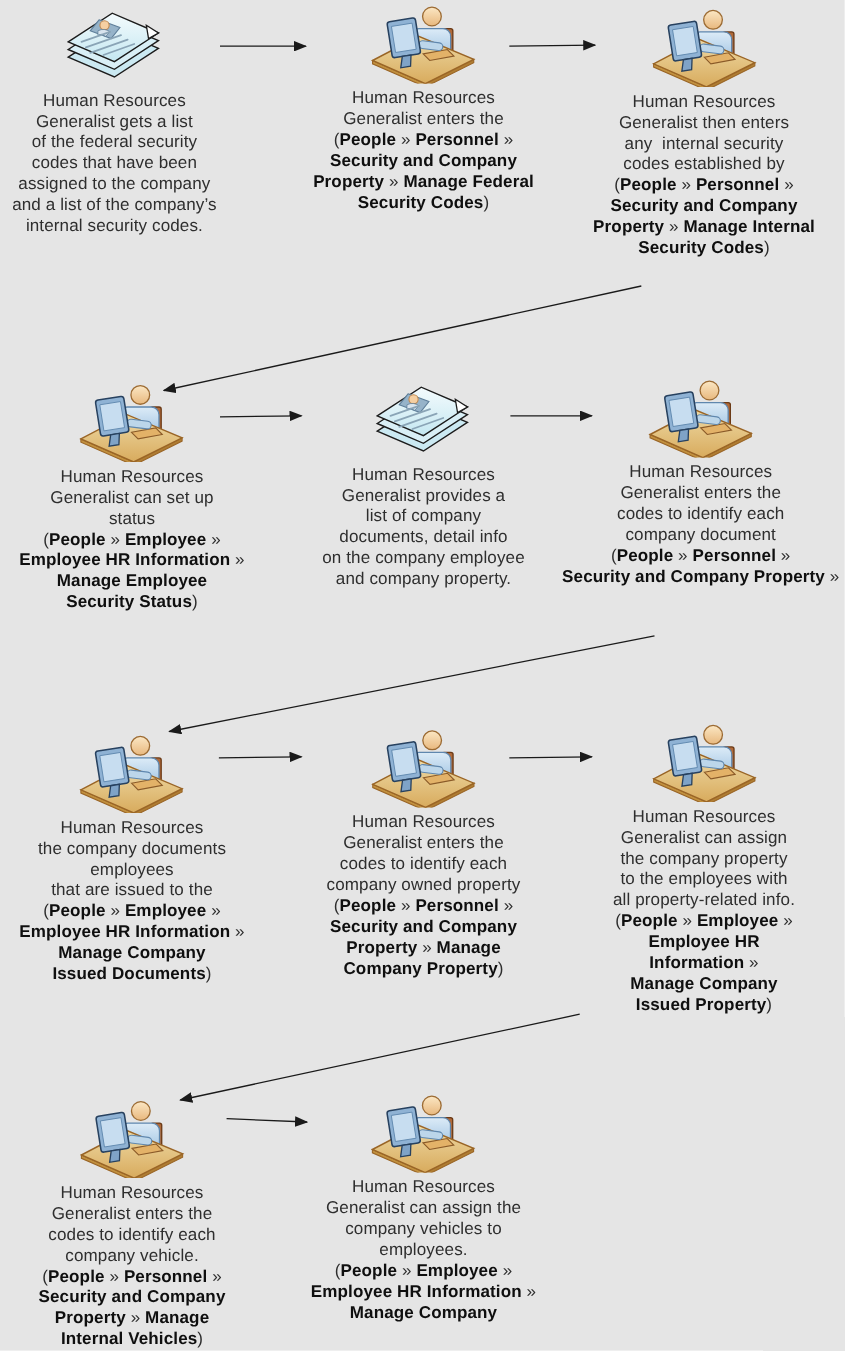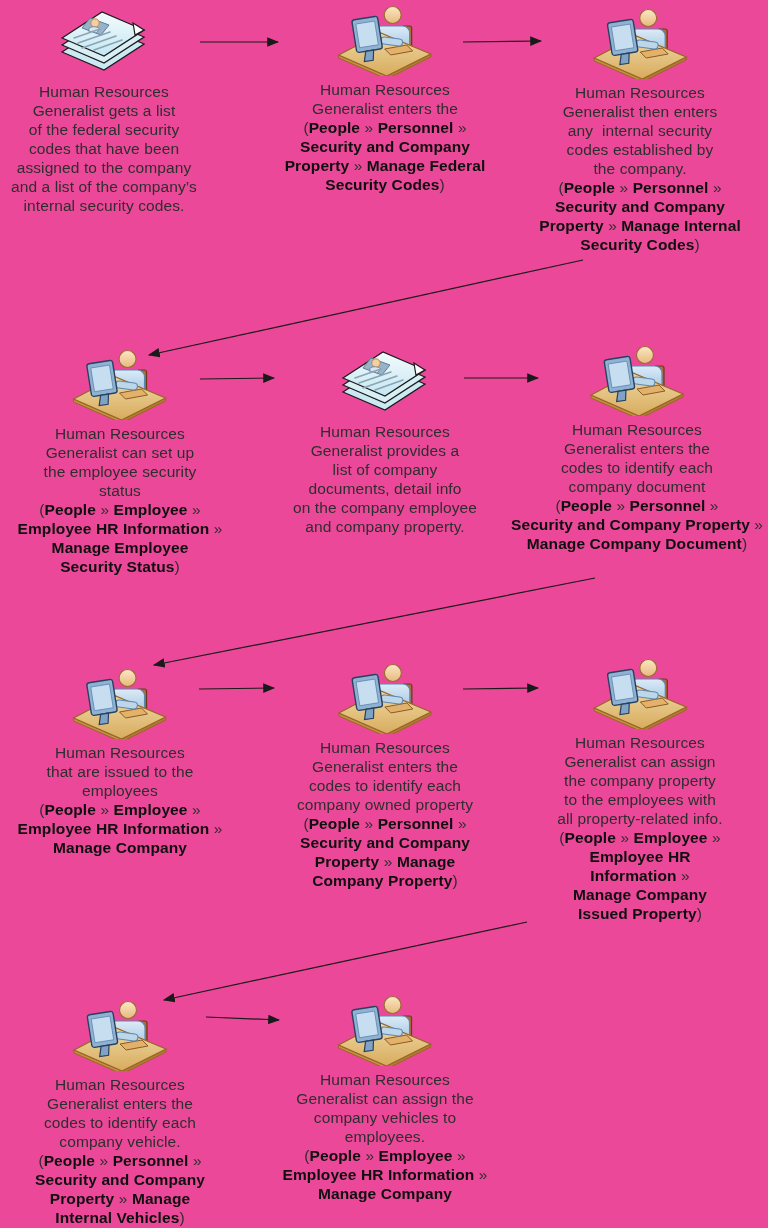--- a/index.html
+++ b/index.html
@@ -1,17 +1,17 @@
 <!DOCTYPE html>
 <html><head>
 <meta charset="utf-8">
 <style>
   html,body{margin:0;padding:0;background:#fff;}
   #canvas{
-    position:relative;width:768px;height:1228px;background:#ec4899;
+    position:relative;width:768px;height:1228px;background:#e5e5e5;
     font-family:"Liberation Sans",sans-serif;overflow:hidden;
   }
   #arrow-layer{position:absolute;left:0;top:0;width:768px;height:1228px;}
   line.conn{stroke:#1a1a1a;stroke-width:1.2;}
   .node{
     position:absolute;transform:translateX(-50%);
     display:flex;flex-direction:column;align-items:center;width:max-content;
   }
   .icon-wrap{width:100px;height:72px;}
   .icon-svg{width:100px;height:72px;display:block;}
@@ -133,37 +133,35 @@
       <div class="icon-wrap">
         <svg class="icon-svg" viewBox="0 0 100 72">
           <use href="#sym-person-desk"></use>
         </svg>
       </div>
       <div class="caption">
         <div class="line"><span>Human Resources</span></div>
         <div class="line"><span>Generalist then enters</span></div>
         <div class="line"><span>any  internal security</span></div>
         <div class="line"><span>codes established by</span></div>
-        <div class="line"><span>the company.</span></div>
         <div class="line"><span>(</span><b>People</b><span> » </span><b>Personnel</b><span> »</span></div>
         <div class="line"><b>Security and Company</b></div>
         <div class="line"><b>Property</b><span> » </span><b>Manage Internal</b></div>
         <div class="line"><b>Security Codes</b><span>)</span></div>
       </div>
     </div>
     <div class="node" style="left: 120px; top: 348px;">
       <div class="icon-wrap">
         <svg class="icon-svg" viewBox="0 0 100 72">
           <use href="#sym-person-desk"></use>
         </svg>
       </div>
       <div class="caption">
         <div class="line"><span>Human Resources</span></div>
         <div class="line"><span>Generalist can set up</span></div>
-        <div class="line"><span>the employee security</span></div>
         <div class="line"><span>status</span></div>
         <div class="line"><span>(</span><b>People</b><span> » </span><b>Employee</b><span> »</span></div>
         <div class="line"><b>Employee HR Information</b><span> »</span></div>
         <div class="line"><b>Manage Employee</b></div>
         <div class="line"><b>Security Status</b><span>)</span></div>
       </div>
     </div>
     <div class="node" style="left: 385px; top: 346px;">
       <div class="icon-wrap">
         <svg class="icon-svg" viewBox="0 0 100 72">
@@ -185,36 +183,37 @@
           <use href="#sym-person-desk"></use>
         </svg>
       </div>
       <div class="caption">
         <div class="line"><span>Human Resources</span></div>
         <div class="line"><span>Generalist enters the</span></div>
         <div class="line"><span>codes to identify each</span></div>
         <div class="line"><span>company document</span></div>
         <div class="line"><span>(</span><b>People</b><span> » </span><b>Personnel</b><span> »</span></div>
         <div class="line"><b>Security and Company Property</b><span> »</span></div>
-        <div class="line"><b>Manage Company Document</b><span>)</span></div>
       </div>
     </div>
     <div class="node" style="left: 120px; top: 667px;">
       <div class="icon-wrap">
         <svg class="icon-svg" viewBox="0 0 100 72">
           <use href="#sym-person-desk"></use>
         </svg>
       </div>
       <div class="caption">
         <div class="line"><span>Human Resources</span></div>
+        <div class="line"><span>the company documents</span></div>
+        <div class="line"><span>employees</span></div>
         <div class="line"><span>that are issued to the</span></div>
-        <div class="line"><span>employees</span></div>
         <div class="line"><span>(</span><b>People</b><span> » </span><b>Employee</b><span> »</span></div>
         <div class="line"><b>Employee HR Information</b><span> »</span></div>
         <div class="line"><b>Manage Company</b></div>
+        <div class="line"><b>Issued Documents</b><span>)</span></div>
       </div>
     </div>
     <div class="node" style="left: 385px; top: 662px;">
       <div class="icon-wrap">
         <svg class="icon-svg" viewBox="0 0 100 72">
           <use href="#sym-person-desk"></use>
         </svg>
       </div>
       <div class="caption">
         <div class="line"><span>Human Resources</span></div>

